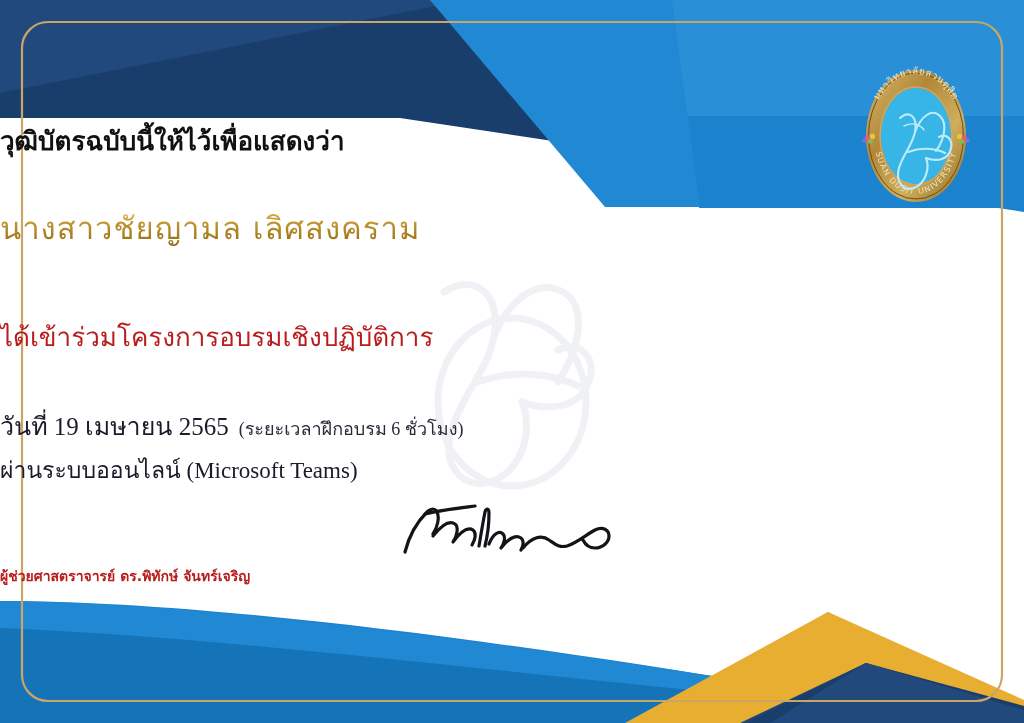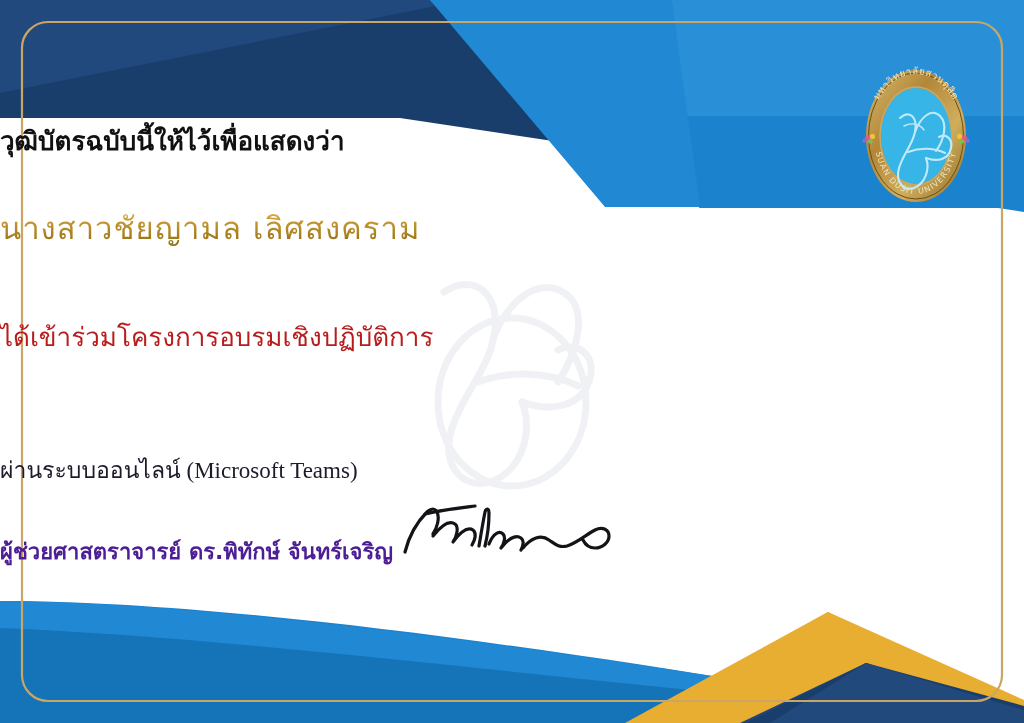--- a/index.html
+++ b/index.html
@@ -94,25 +94,25 @@
     position: absolute;
     top: 498px;
     left: 0;
     width: 1024px;
     height: 62px;
     display: flex;
     align-items: center;
     justify-content: center;
   }
   .t-signer {
-    top: 534px;
+    top: 565px;
     font-family: "DejaVu Sans", sans-serif;
-    font-size: 22px;
+    font-size: 14px;
     font-weight: 700;
-    color: #4c1d95;
+    color: #b91c1c;
   }
   .t-role {
     top: 597px;
     font-family: "DejaVu Sans", sans-serif;
     font-size: 14px;
     font-weight: 400;
     color: #2a2a36;
   }
   .seal {
     position: absolute;
@@ -338,20 +338,23 @@
 
   <div class="content-layer">
 
     <div class="line t-head">วุฒิบัตรฉบับนี้ให้ไว้เพื่อแสดงว่า</div>
 
     <div class="line t-name">นางสาวชัยญามล  เลิศสงคราม</div>
 
     <div class="line t-sub1">ได้เข้าร่วมโครงการอบรมเชิงปฏิบัติการ</div>
 
 
+    <div class="line t-date-row">
+      <span>วันที่ 19 เมษายน 2565</span><span class="dur">(ระยะเวลาฝึกอบรม 6 ชั่วโมง)</span>
+    </div>
 
     <div class="line t-platform">ผ่านระบบออนไลน์ (Microsoft Teams)</div>
 
     <div class="sig-wrap">
       <svg width="230" height="58" viewBox="0 0 230 58" xmlns="http://www.w3.org/2000/svg">
         <g fill="none" stroke="#131318" stroke-width="3.2" stroke-linecap="round" stroke-linejoin="round">
           <path d="M8,52 C 12,36 20,22 30,12 C 34,8 38,8 40,12 C 43,18 40,28 36,34"></path>
           <path d="M28,14 C 44,10 62,8 78,6"></path>
           <path d="M36,36 C 44,26 52,20 58,24 C 62,27 60,36 56,42 C 62,34 70,26 76,30 C 80,33 78,40 75,45"></path>
           <path d="M82,46 C 84,34 86,22 88,12 C 89,8 92,8 92,13 C 92,26 90,38 88,46"></path>

